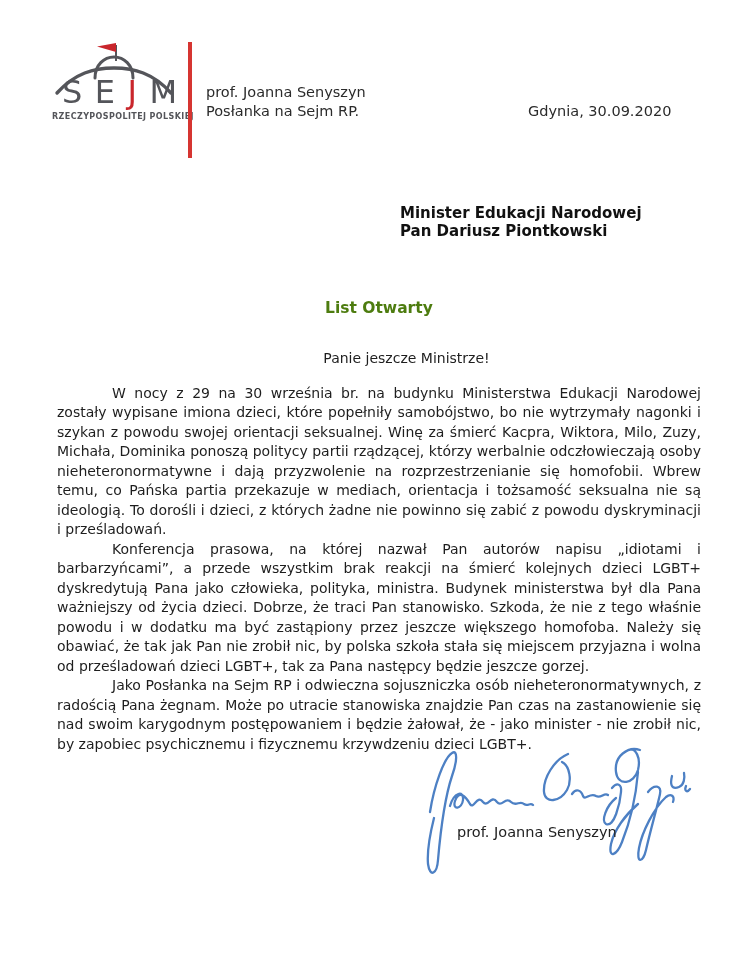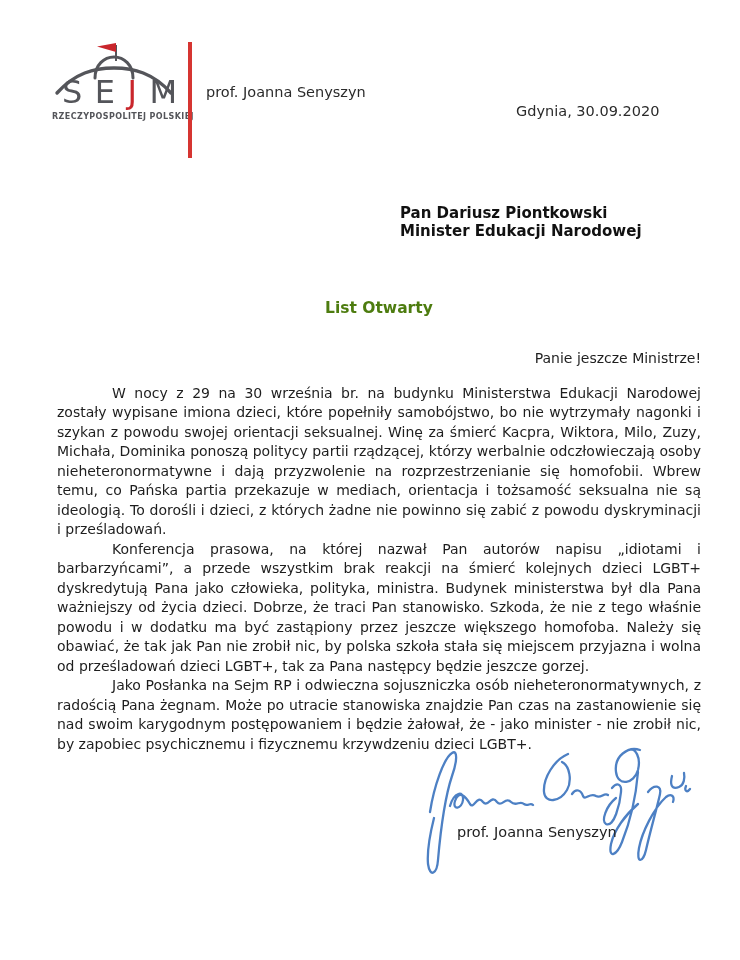--- a/index.html
+++ b/index.html
@@ -28,31 +28,31 @@
   .logo-caption{
     position:absolute;left:1px;top:76px;width:156px;
     font-size:8px;font-weight:bold;letter-spacing:.4px;
     color:var(--logo-gray,#54555a);text-align:center;white-space:nowrap;
   }
   .red-bar{
     position:absolute;left:188px;top:42px;width:4px;height:116px;
     background:var(--bar-red,#d63531);
   }
   .sender{position:absolute;left:206px;top:83px;font-size:14.5px;line-height:19px;color:#2b2b2b;}
-  .dateline{position:absolute;left:516px;top:103px;font-size:14.5px;color:#2b2b2b;white-space:nowrap;}
+  .dateline{position:absolute;left:528px;top:103px;font-size:14.5px;color:#2b2b2b;white-space:nowrap;}
   
   .recipient{position:absolute;left:400px;top:204px;font-size:15px;font-weight:bold;line-height:18px;color:#111;}
   .letter-title{position:absolute;left:325px;top:299px;font-size:15.5px;font-weight:bold;color:#4d7c0f;}
   
   .letter-body{
     position:absolute;left:57px;top:349px;width:644px;
     font-size:14px;line-height:19.5px;text-align:justify;
   }
   .letter-body p{margin:0;text-indent:55px;}
-  .letter-body p.salutation{margin-bottom:15px;text-align:right;}
+  .letter-body p.salutation{margin-bottom:15px;text-align:center;}
   
   .signature-svg{position:absolute;left:400px;top:742px;}
   .signature-svg path{fill:none;stroke:var(--ink-blue,#4d80c4);stroke-width:2.3;stroke-linecap:round;stroke-linejoin:round;}
   .signed-name{position:absolute;left:457px;top:824px;font-size:14.5px;color:#222;white-space:nowrap;}
 </style>
 </head>
 <body>
 
 <div class="page">
 
@@ -69,27 +69,28 @@
       <span class="red">J</span>
       <span>M</span>
     </div>
     <div class="logo-caption">RZECZYPOSPOLITEJ POLSKIEJ</div>
   </div>
 
   <div class="red-bar"></div>
 
   <div class="sender">
     <div>prof. Joanna Senyszyn</div>
+    <div>Posłanka na Sejm RP.</div>
   </div>
 
   <div class="dateline">Gdynia, 30.09.2020</div>
 
   <div class="recipient">
+    <div>Minister Edukacji Narodowej</div>
     <div>Pan Dariusz Piontkowski</div>
-    <div>Minister Edukacji Narodowej</div>
   </div>
 
   <div class="letter-title">List Otwarty</div>
 
   <div class="letter-body">
     <p class="salutation">Panie jeszcze Ministrze!</p>
     <p>W nocy z 29 na 30 września br. na budynku Ministerstwa Edukacji Narodowej zostały wypisane imiona dzieci, które popełniły samobójstwo, bo nie wytrzymały nagonki i szykan z powodu swojej orientacji seksualnej. Winę za śmierć Kacpra, Wiktora, Milo, Zuzy, Michała, Dominika ponoszą politycy partii rządzącej, którzy werbalnie odczłowieczają osoby nieheteronormatywne i dają przyzwolenie na rozprzestrzenianie się homofobii. Wbrew temu, co Pańska partia przekazuje w mediach, orientacja i tożsamość seksualna nie są ideologią. To dorośli i dzieci, z których żadne nie powinno się zabić z powodu dyskryminacji i prześladowań.</p>
     <p>Konferencja prasowa, na której nazwał Pan autorów napisu „idiotami i barbarzyńcami”, a przede wszystkim brak reakcji na śmierć kolejnych dzieci LGBT+ dyskredytują Pana jako człowieka, polityka, ministra. Budynek ministerstwa był dla Pana ważniejszy od życia dzieci. Dobrze, że traci Pan stanowisko. Szkoda, że nie z tego właśnie powodu i w dodatku ma być zastąpiony przez jeszcze większego homofoba. Należy się obawiać, że tak jak Pan nie zrobił nic, by polska szkoła stała się miejscem przyjazna i wolna od prześladowań dzieci LGBT+, tak za Pana następcy będzie jeszcze gorzej.</p>
     <p>Jako Posłanka na Sejm RP i odwieczna sojuszniczka osób nieheteronormatywnych, z radością Pana żegnam. Może po utracie stanowiska znajdzie Pan czas na zastanowienie się nad swoim karygodnym postępowaniem i będzie żałował, że - jako minister - nie zrobił nic, by zapobiec psychicznemu i fizycznemu krzywdzeniu dzieci LGBT+.</p>
   </div>

